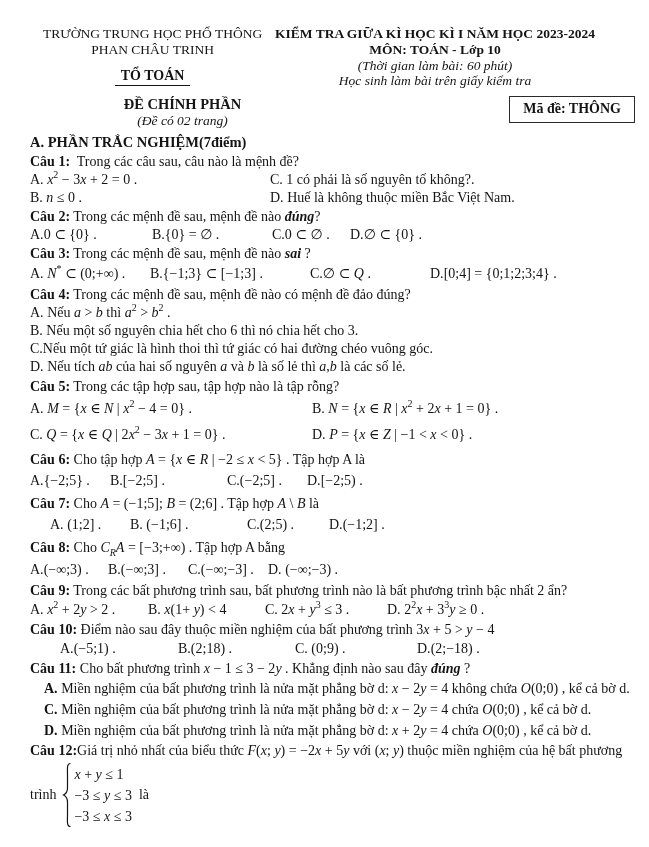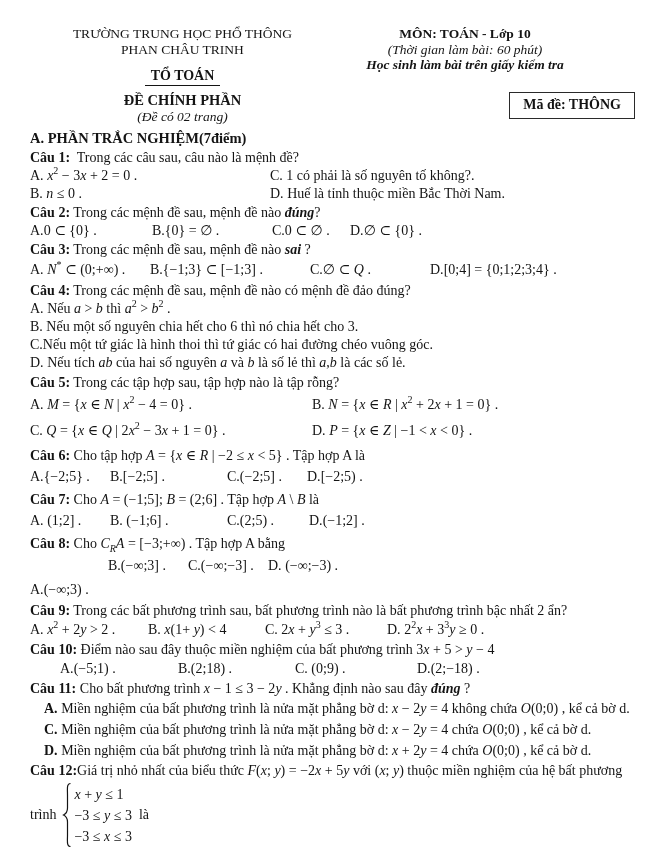--- a/index.html
+++ b/index.html
@@ -16,21 +16,21 @@
   
   .header{display:flex;}
   .header-left{width:305px;text-align:center;}
   .header-right{flex:1;text-align:center;padding-right:40px;}
   .school-line{font-size:13.5px;line-height:16px;white-space:nowrap;}
   .dept{margin-top:9px;line-height:18px;}
   .dept span{font-weight:bold;font-size:14px;border-bottom:1.5px solid #141414;padding:0 6px 2px 6px;}
   .exam-title{font-weight:bold;font-size:13.5px;line-height:16px;white-space:nowrap;}
   .subject{font-weight:bold;font-size:13.5px;line-height:16px;}
   .duration{font-style:italic;font-size:13.5px;line-height:15px;}
-  .instruction{font-weight:bold;font-style:italic;font-size:13.5px;line-height:16px;}
+  .instruction{font-weight:normal;font-style:italic;font-size:13.5px;line-height:16px;}
   .row2{position:relative;margin-top:7px;height:36px;}
   .official-block{width:305px;text-align:center;}
   .official{font-weight:bold;font-size:14.5px;line-height:17px;}
   .pages-note{font-style:italic;font-size:13.5px;line-height:16px;}
   .exam-code-box{
     position:absolute;right:0px;top:0px;
     border:1.5px solid #2a2a2a;
     font-weight:bold;font-size:14px;
     padding:4px 13px 5px 13px;
     background:#fff;white-space:nowrap;
@@ -60,26 +60,26 @@
   .q3 .opt:nth-child(3){width:120px;}
   .q5 .optrow{line-height:26px;}
   .q5 .stem{line-height:19px;}
   .q6 .stem{line-height:21px;}
   .q6 .optrow{line-height:22px;}
   .q6 .opt:nth-child(1){width:80px;}
   .q6 .opt:nth-child(2){width:117px;}
   .q6 .opt:nth-child(3){width:80px;}
   .q7 .stem{line-height:21px;}
   .q7 .optrow{line-height:22px;}
-  .q7 .opt:nth-child(1){width:80px;}
+  .q7 .opt:nth-child(1){width:80px;margin-left:20px;}
   .q7 .opt:nth-child(2){width:117px;}
   .q7 .opt:nth-child(3){width:82px;}
   .q8 .stem{line-height:22px;}
   .q8 .optrow{line-height:22px;}
-  .q8 .opt:nth-child(1){width:78px;margin-top:24px;}
+  .q8 .opt:nth-child(1){width:78px;}
   .q8 .opt:nth-child(2){width:80px;}
   .q8 .opt:nth-child(3){width:80px;}
   .q9 .optrow{line-height:20px;}
   .q9 .opt:nth-child(1){width:118px;}
   .q9 .opt:nth-child(2){width:117px;}
   .q9 .opt:nth-child(3){width:122px;}
   .q10 .optrow{line-height:20px;margin-left:30px;}
   .q10 .opt:nth-child(1){width:118px;}
   .q10 .opt:nth-child(2){width:117px;}
   .q10 .opt:nth-child(3){width:122px;}
@@ -97,20 +97,21 @@
 
 <div class="page">
 
   <div class="header">
     <div class="header-left">
       <div class="school-line">TRƯỜNG TRUNG HỌC PHỔ THÔNG</div>
       <div class="school-line">PHAN CHÂU TRINH</div>
       <div class="dept"><span>TỔ TOÁN</span></div>
     </div>
     <div class="header-right">
+      <div class="exam-title">KIỂM TRA GIỮA KÌ  HỌC KÌ I NĂM HỌC 2023-2024</div>
       <div class="subject">MÔN: TOÁN - Lớp 10</div>
       <div class="duration">(Thời gian làm bài: 60 phút)</div>
       <div class="instruction">Học sinh làm bài trên giấy kiểm tra</div>
     </div>
   </div>
 
   <div class="row2">
     <div class="official-block">
       <div class="official">ĐỀ CHÍNH PHẦN</div>
       <div class="pages-note">(Đề có 02 trang)</div>
@@ -122,21 +123,21 @@
 
   <div id="questions">
       <div class="question q1">
         <div class="stem"><span class="qlabel">Câu 1:</span><span>&nbsp; Trong các câu sau, câu nào là mệnh đề?</span></div>
         <div class="optrow">
           <span class="opt"><span class="olabel">A.</span><span class="obody"> <i>x</i><sup>2</sup> − 3<i>x</i> + 2 = 0 .</span></span>
           <span class="opt"><span class="olabel">C.</span><span class="obody"> 1 có phải là số nguyên tố không?.</span></span>
         </div>
         <div class="optrow">
           <span class="opt"><span class="olabel">B.</span><span class="obody"> <i>n</i> ≤ 0 .</span></span>
-          <span class="opt"><span class="olabel">D.</span><span class="obody"> Huế là tỉnh thuộc miền Bắc Thời Nam.</span></span>
+          <span class="opt"><span class="olabel">D.</span><span class="obody"> Huế là không thuộc miền Bắc Việt Nam.</span></span>
         </div>
       </div>
       <div class="question q2">
         <div class="stem"><span class="qlabel">Câu 2:</span><span> Trong các mệnh đề sau, mệnh đề nào <b><i>đúng</i></b>?</span></div>
         <div class="optrow">
           <span class="opt"><span class="olabel">A.</span><span class="obody">0 ⊂ {0} .</span></span>
           <span class="opt"><span class="olabel">B.</span><span class="obody">{0} = ∅ .</span></span>
           <span class="opt"><span class="olabel">C.</span><span class="obody">0 ⊂ ∅ .</span></span>
           <span class="opt"><span class="olabel">D.</span><span class="obody">∅ ⊂ {0} .</span></span>
         </div>

